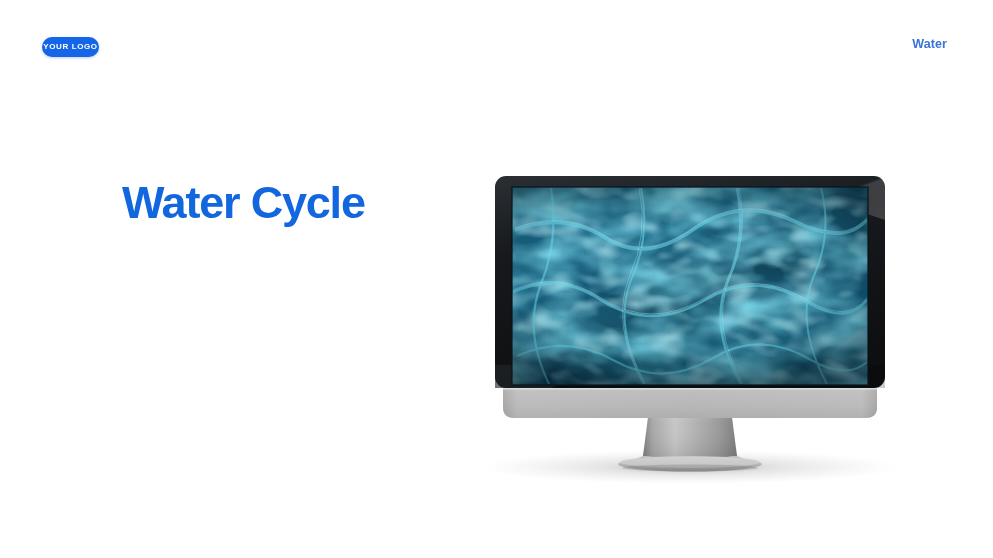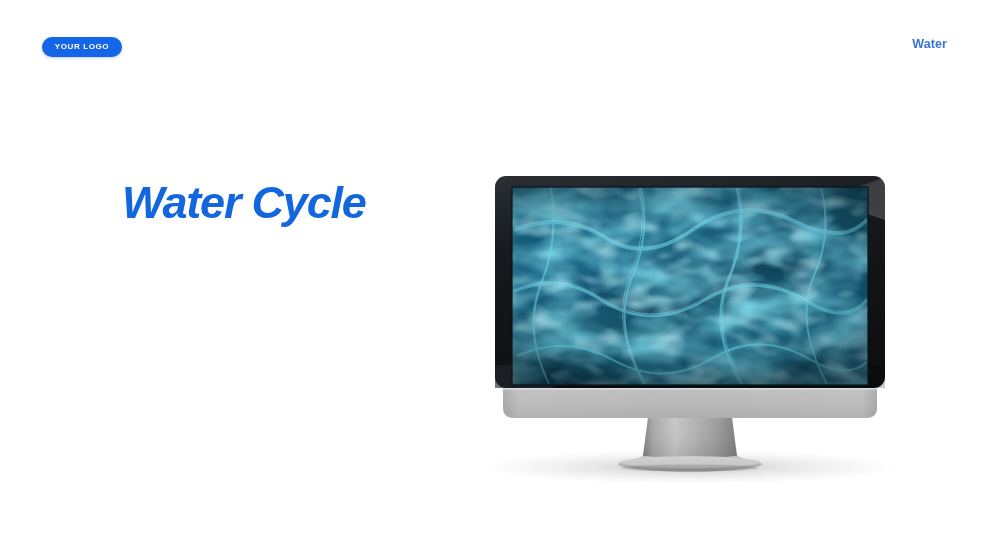--- a/index.html
+++ b/index.html
@@ -19,21 +19,21 @@
     position: absolute;
     inset: 0;
     background: #ffffff;
   }
 
   
   .logo-pill {
     position: absolute;
     left: 42px;
     top: 37px;
-    width: 80px;
+    width: 57px;
     height: 20px;
     border-radius: 10px;
     background: #1565E8;
     display: flex;
     align-items: center;
     justify-content: center;
     box-shadow: 0 1px 3px rgba(20,80,200,0.28);
   }
   .logo-pill span {
     color: #ffffff;
@@ -69,21 +69,21 @@
     left: 122px;
     top: 150px;
     width: 360px;
     color: #1266DE;
     font-size: 45px;
     font-weight: bold;
     line-height: 1.0;
     letter-spacing: -1.2px;
     font-family: "Liberation Sans", sans-serif;
   }
-  .headline .l2 { display: block; font-style: italic; }
+  .headline .l2 { display: block; }
 
   .body-copy {
     position: absolute;
     left: 124px;
     top: 303px;
     width: 232px;
     color: #231F20;
     font-size: 12.4px;
     line-height: 22.6px;
     font-family: "Liberation Sans", sans-serif;

